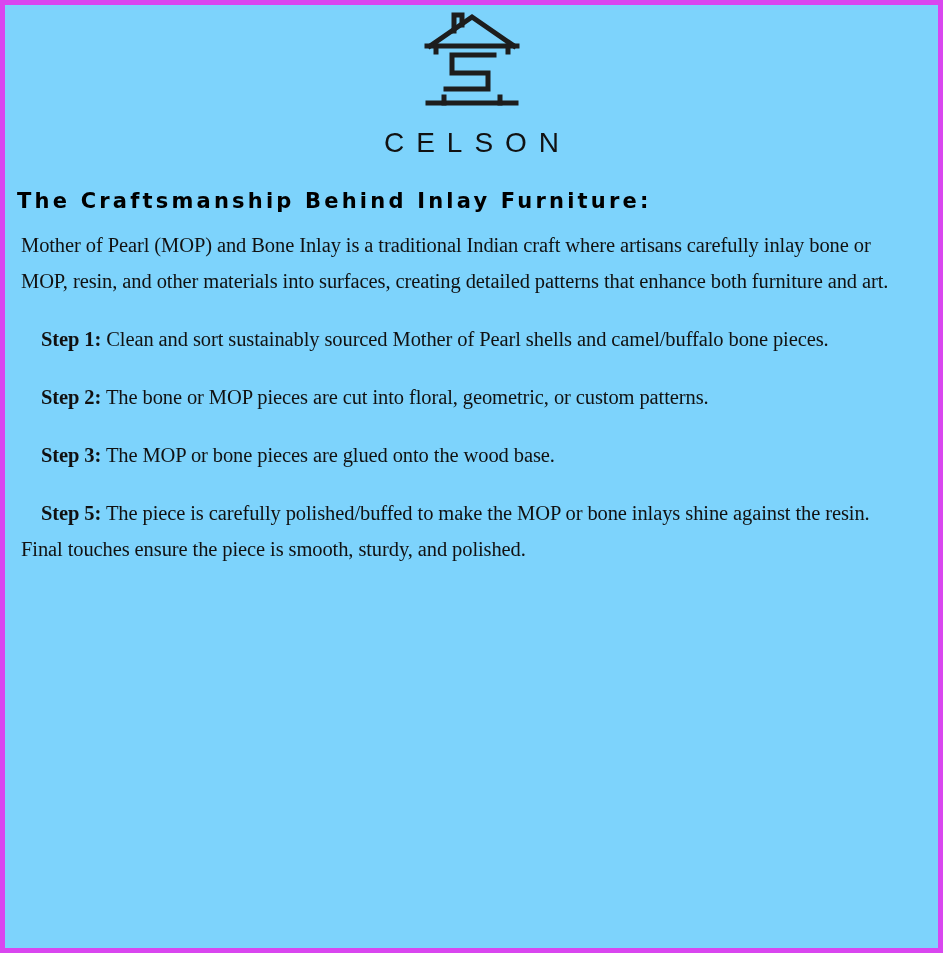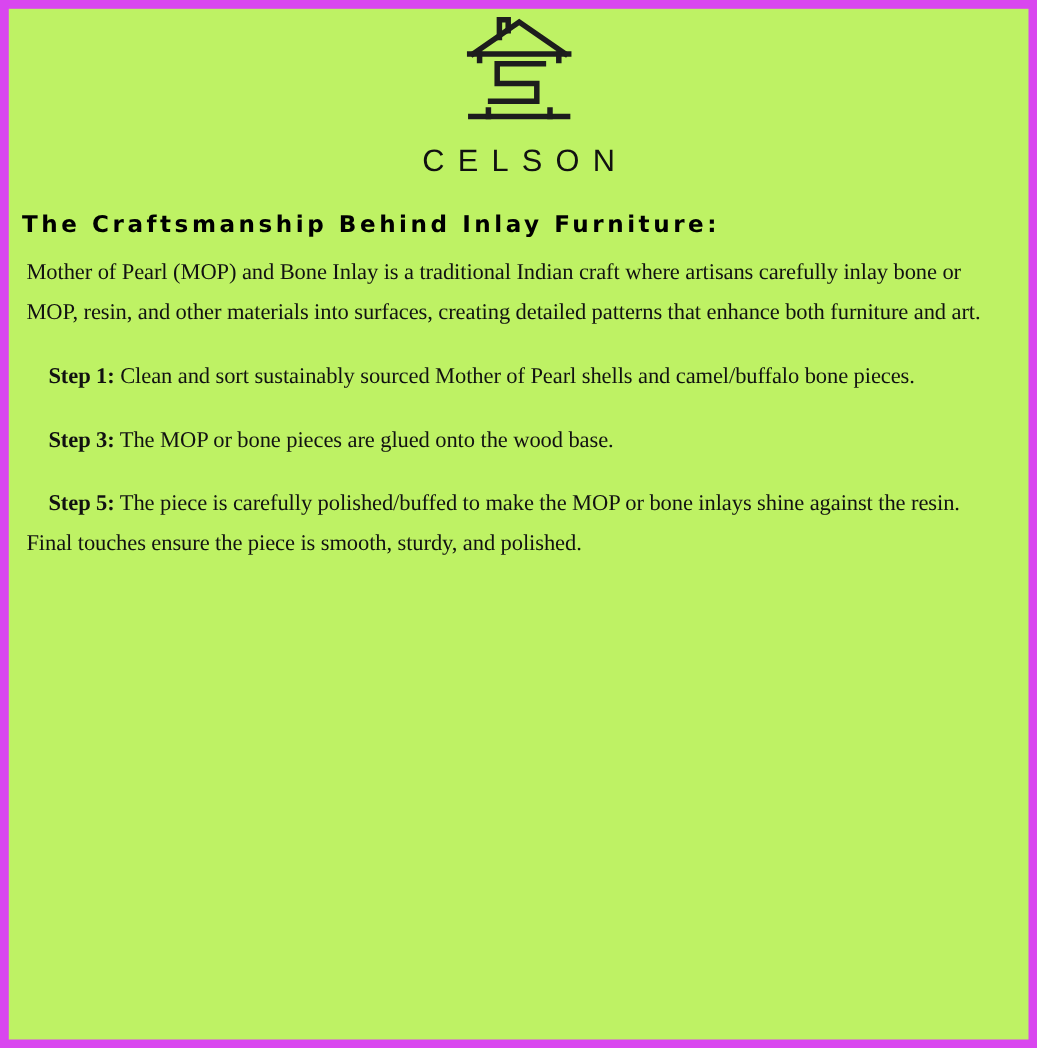--- a/index.html
+++ b/index.html
@@ -14,22 +14,22 @@
     color: #111111;
     overflow: hidden;
   }
 
   
   .page {
     position: relative;
     box-sizing: border-box;
     width: 943px;
     height: 953px;
-    background: #bef264;
-    border: 8px solid #d946ef;
+    background: #7dd3fc;
+    border: 5px solid #d946ef;
     overflow: hidden;
   }
 
   .inner {
     position: relative;
     box-sizing: border-box;
     width: 100%;
     height: 100%;
     padding: 0 8px;
   }
@@ -139,20 +139,23 @@
 
       <p class="para">
         <span class="body-text">Mother of Pearl (MOP) and Bone Inlay is a traditional Indian craft where artisans carefully inlay bone or MOP, resin, and other materials into surfaces, creating detailed patterns that enhance both furniture and art.</span>
       </p>
 
       <p class="para">
         <span class="lead">Step 1:</span><span class="body-text"> Clean and sort sustainably sourced Mother of Pearl shells and camel/buffalo bone pieces.</span>
       </p>
 
 
+      <p class="para">
+        <span class="lead">Step 2:</span><span class="body-text"> The bone or MOP pieces are cut into floral, geometric, or custom patterns.</span>
+      </p>
 
       <p class="para">
         <span class="lead">Step 3:</span><span class="body-text"> The MOP or bone pieces are glued onto the wood base.</span>
       </p>
 
 
       <p class="para">
         <span class="lead">Step 5:</span><span class="body-text"> The piece is carefully polished/buffed to make the MOP or bone inlays shine against the resin. Final touches ensure the piece is smooth, sturdy, and polished.</span>
       </p>
 

